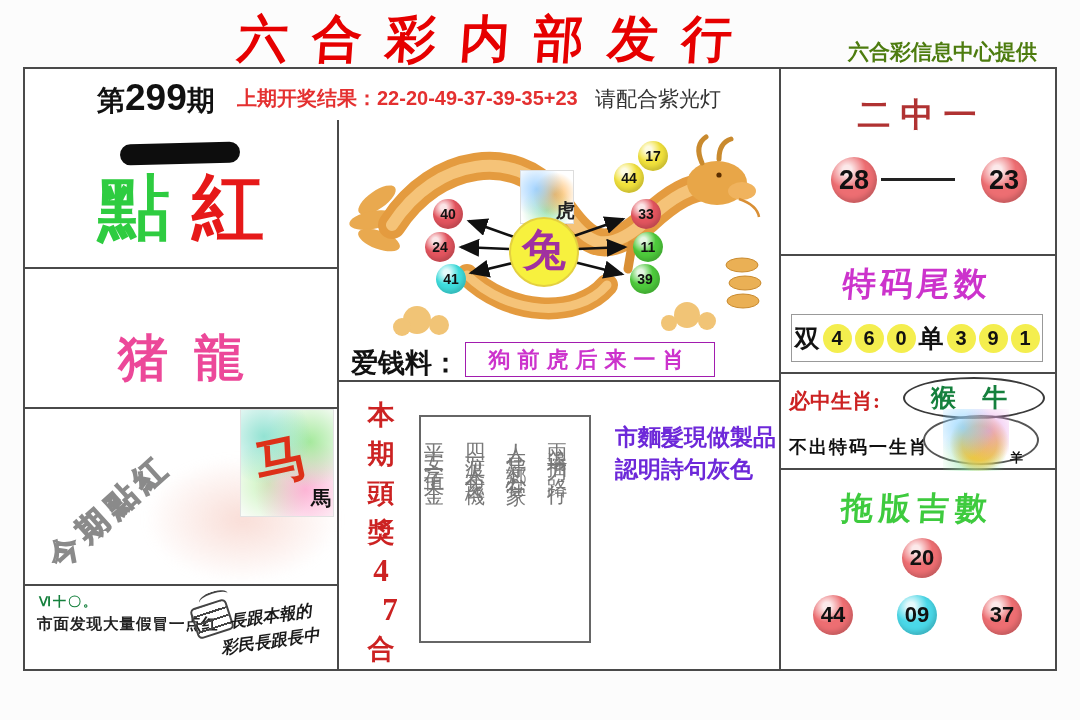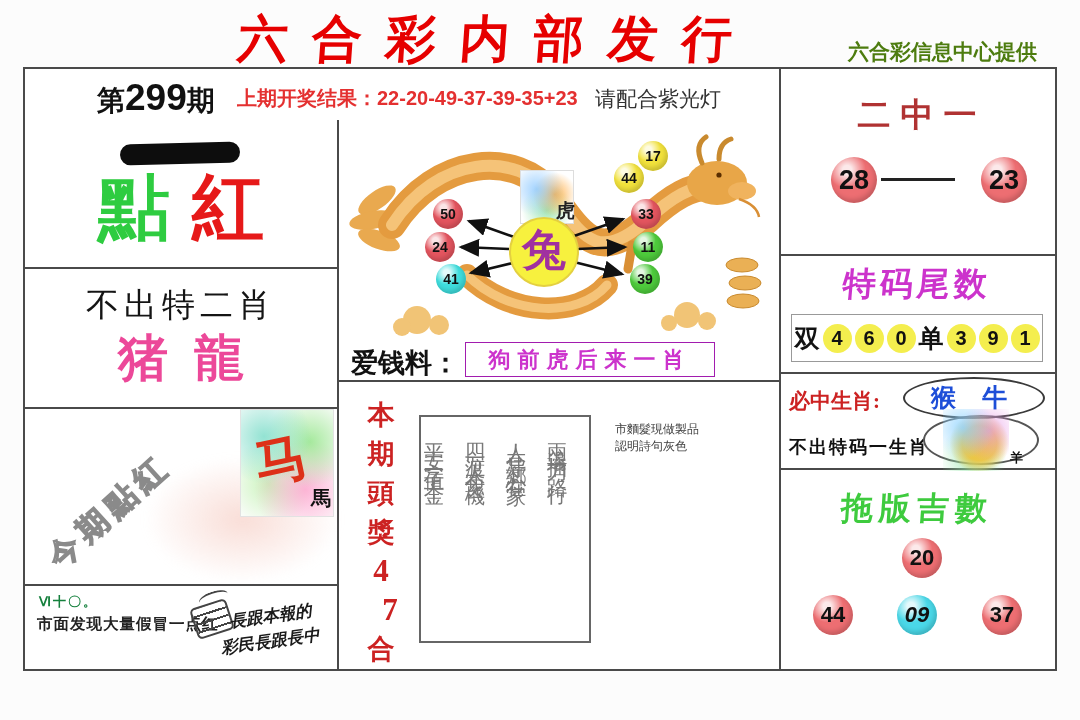--- a/index.html
+++ b/index.html
@@ -70,36 +70,36 @@
   .money-box{left:440px;top:273px;width:248px;height:33px;border:1px solid #a21caf;text-align:center;
       line-height:33px;font-size:22px;font-weight:bold;letter-spacing:7px;font-family:"Liberation Serif",serif;}
   
   .prize-col{left:336px;top:328px;width:40px;display:flex;flex-direction:column;align-items:center;
       gap:3px;font-size:27px;font-weight:bold;color:#cc2222;font-family:"Liberation Serif",serif;}
   .prize-col .num{font-size:31px;}
   .prize-col .shift{margin-left:18px;}
   .poem-box{left:394px;top:346px;width:172px;height:228px;border:2px solid #666;box-sizing:border-box;
       writing-mode:vertical-rl;padding:10px 12px;font-family:"Liberation Serif",serif;
       font-size:20.5px;color:#787878;letter-spacing:7px;line-height:2.0;}
-  .poem-note{left:590px;top:352px;font-size:12px;font-weight:normal;color:#404040;line-height:1.4;white-space:nowrap;}
+  .poem-note{left:590px;top:352px;font-size:23px;font-weight:bold;color:#6d28d9;line-height:1.4;white-space:nowrap;}
   
   .two-hit{left:754px;top:24px;width:276px;text-align:center;font-size:33px;font-weight:bold;color:#b03232;
       letter-spacing:10px;font-family:"Liberation Serif",serif;text-indent:10px;}
   .pair-line{left:856px;top:109px;width:74px;height:3px;background:#222;}
   .tail-title{left:754px;top:193px;width:276px;text-align:center;font-size:33px;font-weight:bold;
       letter-spacing:4px;font-family:"Liberation Serif",serif;transform:skewX(-5deg);}
   .tail-box{left:766px;top:245px;width:252px;height:48px;border:1.5px solid #999;box-sizing:border-box;
       display:flex;align-items:center;justify-content:center;gap:3px;}
   .tail-box .lbl{font-size:25px;font-weight:bold;font-family:"Liberation Serif",serif;color:#111;}
   .digit{width:29px;height:29px;border-radius:50%;background:var(--c,#f4ee4e);text-align:center;
       line-height:29px;font-size:20px;font-weight:bold;color:#111;}
   .sure-label{left:764px;top:318px;font-size:21px;font-weight:bold;color:#cc2222;
       font-family:"Liberation Serif",serif;white-space:nowrap;}
   .sure-oval{left:878px;top:308px;width:142px;height:42px;border:2.5px solid #3a3a3a;border-radius:50%;
-      text-align:center;line-height:38px;font-size:25px;font-weight:bold;color:#1d4ed8;letter-spacing:10px;
+      text-align:center;line-height:38px;font-size:25px;font-weight:bold;color:#15803d;letter-spacing:10px;
       font-family:"Liberation Serif",serif;box-sizing:border-box;}
   .notout-label{left:764px;top:366px;font-size:18px;font-weight:bold;letter-spacing:2px;color:#111;
       font-family:"Liberation Serif",serif;white-space:nowrap;}
   .notout-oval{left:898px;top:346px;width:116px;height:50px;border:2px solid #555;border-radius:50%;
       overflow:visible;box-sizing:border-box;}
   .notout-splash{position:absolute;left:18px;top:-8px;width:66px;height:62px;
       background:radial-gradient(circle at 30% 30%,rgba(140,210,255,.8),transparent 50%),
                  radial-gradient(circle at 70% 35%,rgba(230,150,230,.7),transparent 50%),
                  radial-gradient(circle at 55% 55%,#f0c33c,rgba(240,195,60,.9) 35%,transparent 60%),
                  radial-gradient(circle at 45% 80%,rgba(150,230,170,.8),transparent 55%);}
@@ -125,21 +125,20 @@
   <div class="hl" style="left:754px;top:185px;width:276px"></div>
   <div class="hl" style="left:754px;top:303px;width:276px"></div>
   <div class="hl" style="left:754px;top:399px;width:276px"></div>
 
   <div class="abs issue"><span>第</span><b>299</b><span>期</span></div>
   <div class="abs result"><span>上期开奖结果：</span><span>22-20-49-37-39-35+23</span></div>
   <div class="abs uvnote">请配合紫光灯</div>
 
   <div class="abs stroke-one" title=""></div>
   <div class="abs dotred"><span class="g" style="color: rgb(46, 204, 64);">點</span><span style="color: rgb(230, 25, 25);">紅</span></div>
-  <div class="abs no-special">不出特二肖</div>
   <div class="abs zodiac-pair" style="color: #ec4899;">猪龍</div>
 
   <div class="abs pink-blob"></div>
   <div class="abs watermark">今期點紅</div>
   <div class="abs stamp">
     <span class="horse">马</span>
     <span class="horse-label">馬</span>
   </div>
 
   <div class="abs scribble">Ⅵ〸〇。</div>
@@ -193,21 +192,21 @@
       <line x1="237" y1="142" x2="285" y2="154"></line>
     </g>
   </svg>
 
   <div class="abs tiger-box"></div>
   <div class="abs tiger-label">虎</div>
   <div class="abs rabbit" style="color: rgb(160, 48, 160); background-color: rgb(247, 241, 62);">兔</div>
 
   <div class="ball sm" style="left: 613px; top: 72px; --c: #f2e23c;">17</div>
   <div class="ball sm" style="left: 589px; top: 94px; --c: #f2e23c;">44</div>
-  <div class="ball sm" style="left: 408px; top: 130px; --c: #e4555f;">50</div>
+  <div class="ball sm" style="left: 408px; top: 130px; --c: #e4555f;">40</div>
   <div class="ball sm" style="left: 606px; top: 130px; --c: #e4555f;">33</div>
   <div class="ball sm" style="left: 400px; top: 163px; --c: #e4555f;">24</div>
   <div class="ball sm" style="left: 608px; top: 163px; --c: #4ecb3c;">11</div>
   <div class="ball sm" style="left: 411px; top: 195px; --c: #3fdede;">41</div>
   <div class="ball sm" style="left: 605px; top: 195px; --c: #4ecb3c;">39</div>
 
   <div class="abs money-label">爱钱料：</div>
   <div class="abs money-box" style="color: rgb(204, 51, 204);">狗前虎后来一肖</div>
 
   <div class="prize-col abs">
@@ -249,15 +248,15 @@
   <div class="abs sure-oval">猴 牛</div>
   <div class="abs notout-label">不出特码一生肖</div>
   <div class="abs notout-oval">
     <div class="notout-splash"></div>
     <span class="notout-zodiac">羊</span>
   </div>
 
   <div class="abs lucky-title" style="color: rgb(62, 203, 62);">拖版吉數</div>
   <div class="ball md" style="left: 877px; top: 469px; --c: #ed6e72;">20</div>
   <div class="ball md" style="left: 788px; top: 526px; --c: #ed6e72;">44</div>
-  <div class="ball md" style="left: 872px; top: 526px; font-style: italic; --c: #4ad8e8;">09</div>
+  <div class="ball md" style="left: 872px; top: 526px; --c: #4ad8e8;">09</div>
   <div class="ball md" style="left: 957px; top: 526px; --c: #ed6e72;">37</div>
 </div>
 
 </body></html>

